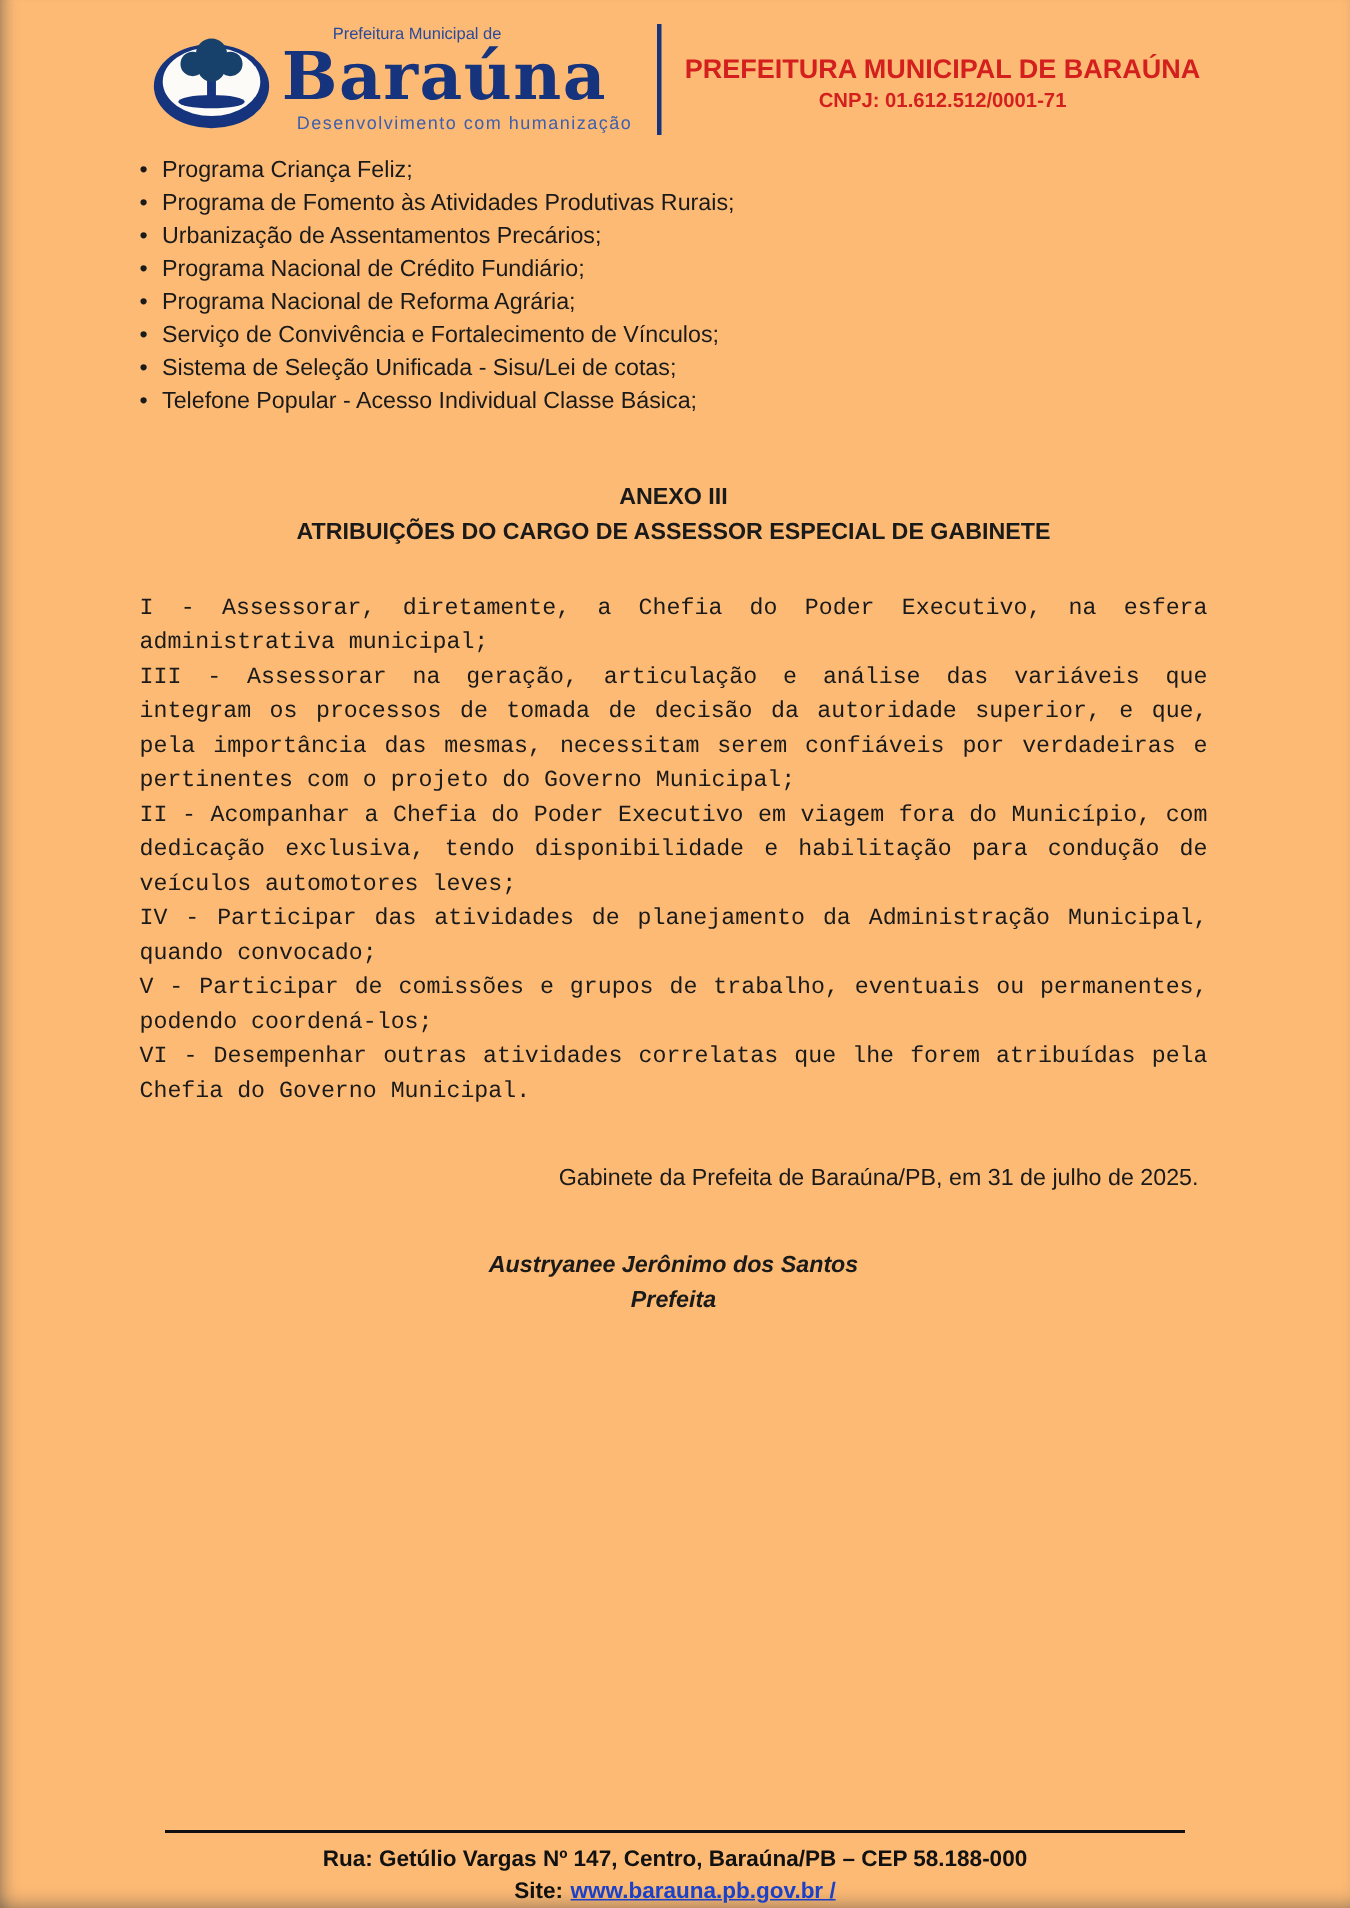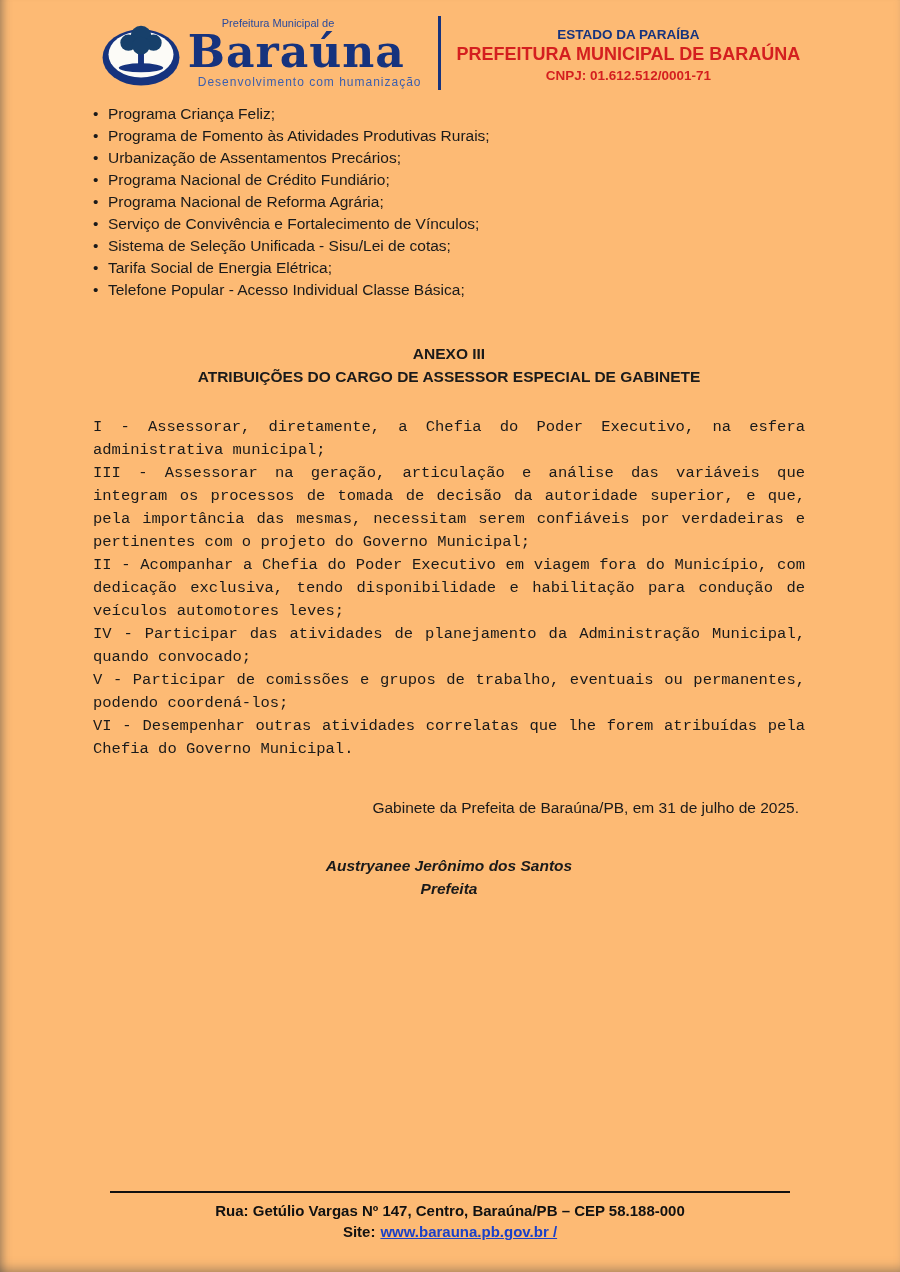--- a/index.html
+++ b/index.html
@@ -84,21 +84,21 @@
     font-size:15.5px;line-height:23px;
     text-align:right;padding-right:6px;
   }
   .signature{
     margin-top:35px;text-align:center;
     font-size:15.5px;line-height:23px;
     font-weight:bold;font-style:italic;
   }
   
   .doc-footer{
-    position:absolute;left:0;bottom:30px;width:100%;
+    position:absolute;left:0;bottom:1px;width:100%;
     text-align:center;
   }
   .footer-rule{
     width:680px;height:2px;background:#111;margin:0 auto 7px auto;
   }
   .footer-address{
     font-size:15px;font-weight:bold;color:#111;line-height:21px;
   }
   .footer-site{
     font-size:15px;font-weight:bold;line-height:21px;
@@ -126,37 +126,35 @@
         </svg>
       </span>
       <div class="logo-text">
         <span class="logo-pretitle">Prefeitura Municipal de</span>
         <span class="logo-title">Baraúna</span>
         <span class="logo-tagline">Desenvolvimento com humanização</span>
       </div>
     </div>
     <div class="header-divider"></div>
     <div class="header-right">
-      <div class="state-line">ESTADO DA PARAÍBA</div>
       <div class="muni-line">PREFEITURA MUNICIPAL DE BARAÚNA</div>
       <div class="cnpj-line">CNPJ: 01.612.512/0001-71</div>
     </div>
   </header>
 
   <main class="content">
 
     <ul class="bullet-list">
       <li class="bullet-item">Programa Criança Feliz;</li>
       <li class="bullet-item">Programa de Fomento às Atividades Produtivas Rurais;</li>
       <li class="bullet-item">Urbanização de Assentamentos Precários;</li>
       <li class="bullet-item">Programa Nacional de Crédito Fundiário;</li>
       <li class="bullet-item">Programa Nacional de Reforma Agrária;</li>
       <li class="bullet-item">Serviço de Convivência e Fortalecimento de Vínculos;</li>
       <li class="bullet-item">Sistema de Seleção Unificada - Sisu/Lei de cotas;</li>
-      <li class="bullet-item">Tarifa Social de Energia Elétrica;</li>
       <li class="bullet-item">Telefone Popular - Acesso Individual Classe Básica;</li>
     </ul>
 
     <div class="anexo-heading">
       <div class="anexo-title">ANEXO III</div>
       <div class="anexo-subtitle">ATRIBUIÇÕES DO CARGO DE ASSESSOR ESPECIAL DE GABINETE</div>
     </div>
 
     <div class="attributions">
       <p class="attr-item">I - Assessorar, diretamente, a Chefia do Poder Executivo, na esfera administrativa municipal;</p>

